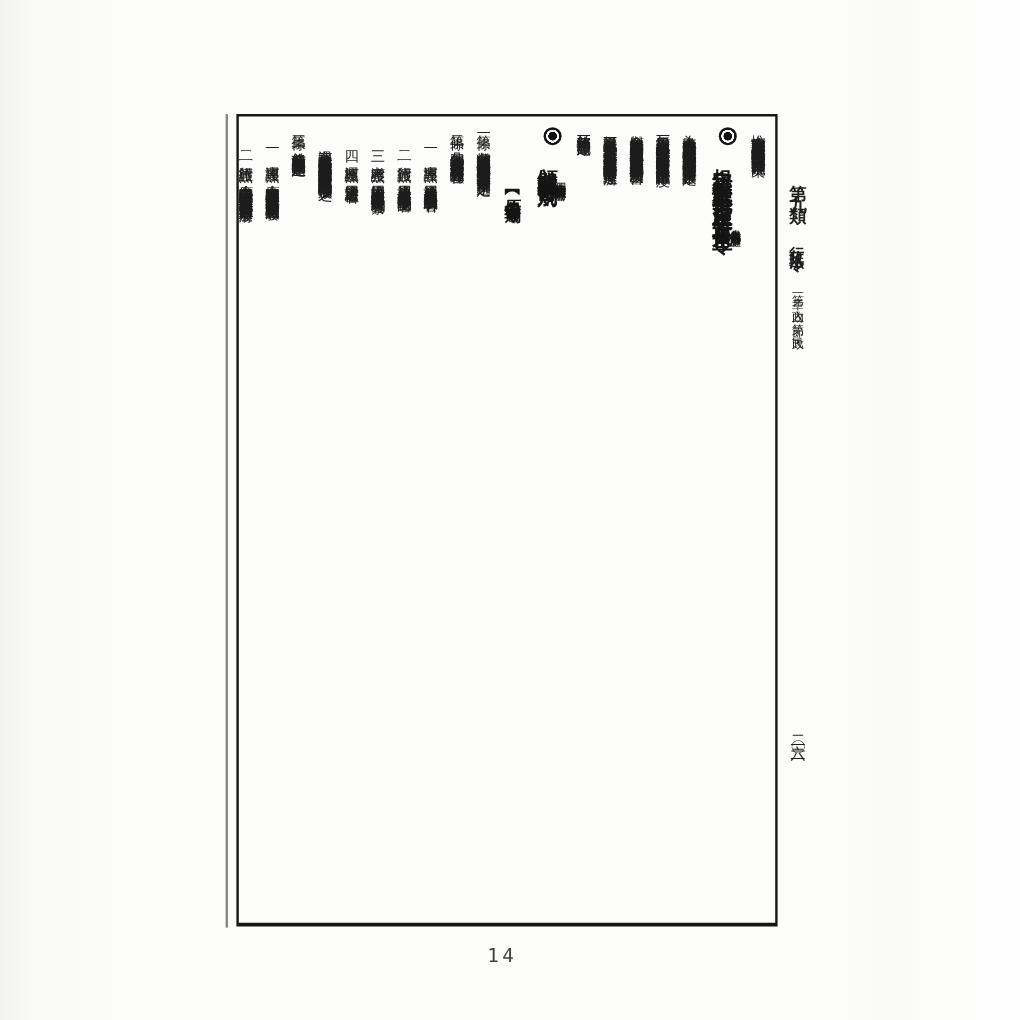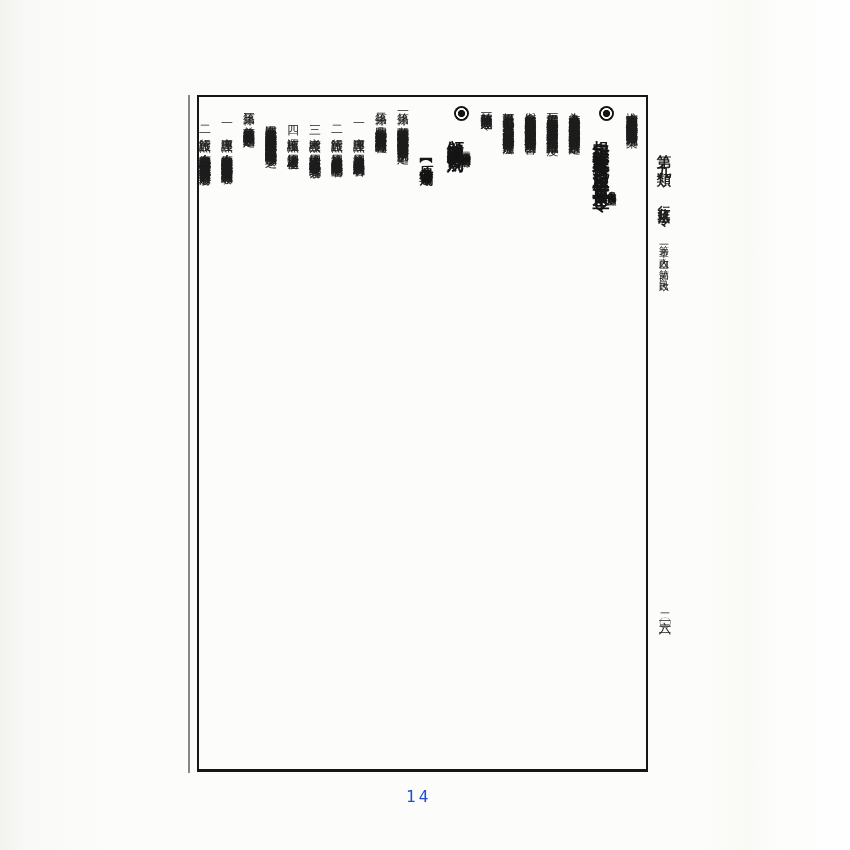--- a/index.html
+++ b/index.html
@@ -41,21 +41,21 @@
   .mh-category{font-size:14.5px;font-weight:bold;letter-spacing:9px;margin-bottom:26px;}
   .mh-law{font-size:12.5px;font-weight:bold;letter-spacing:3px;margin-bottom:30px;}
   .mh-small{font-size:10px;letter-spacing:1.5px;margin-bottom:8px;}
   .folio{
     position:absolute;left:656px;top:603px;writing-mode:vertical-rl;
     font-size:12.5px;letter-spacing:4px;color:#1d1d1d;
   }
   .page-num{
     position:absolute;left:406px;top:787px;
     font-family:"DejaVu Sans Mono","Liberation Mono",monospace;
-    font-size:16px;letter-spacing:3px;color:#1d4ed8;
+    font-size:16px;letter-spacing:3px;color:#404040;
   }
 </style>
 </head>
 <body>
 
 <div class="edge-line"></div>
 
 <div class="frame">
   <div class="frame-inner">
       <div class="col body"><span class="coltext">惟應由省政府開明辦理經過及組織情形并檢同該項辦法章則咨送內政部轉呈行政院備案</span></div>

